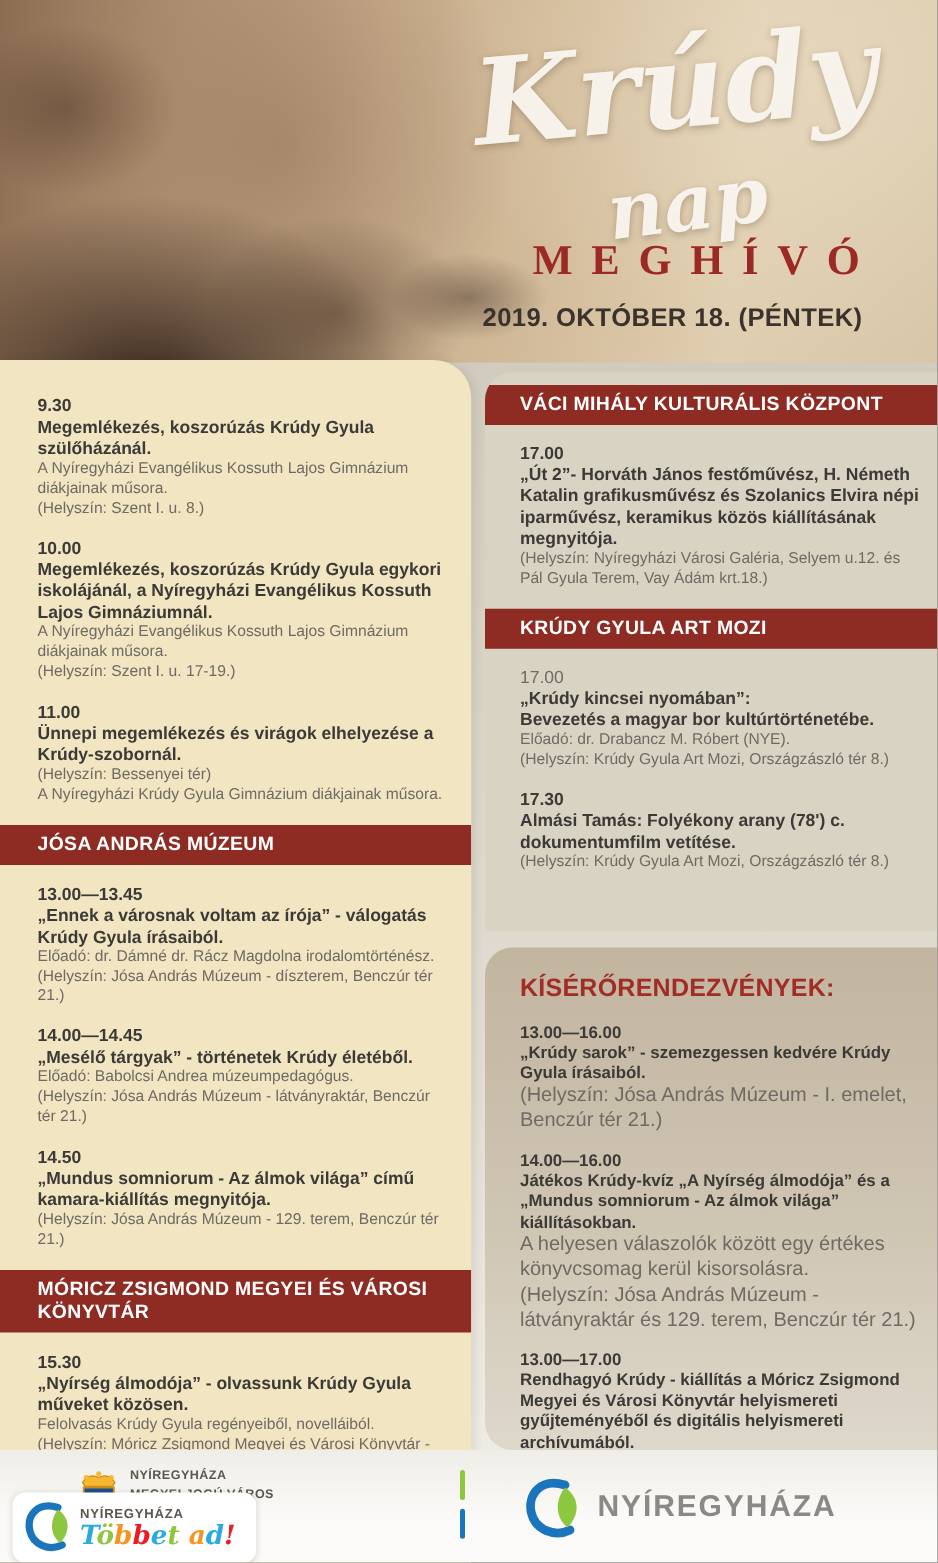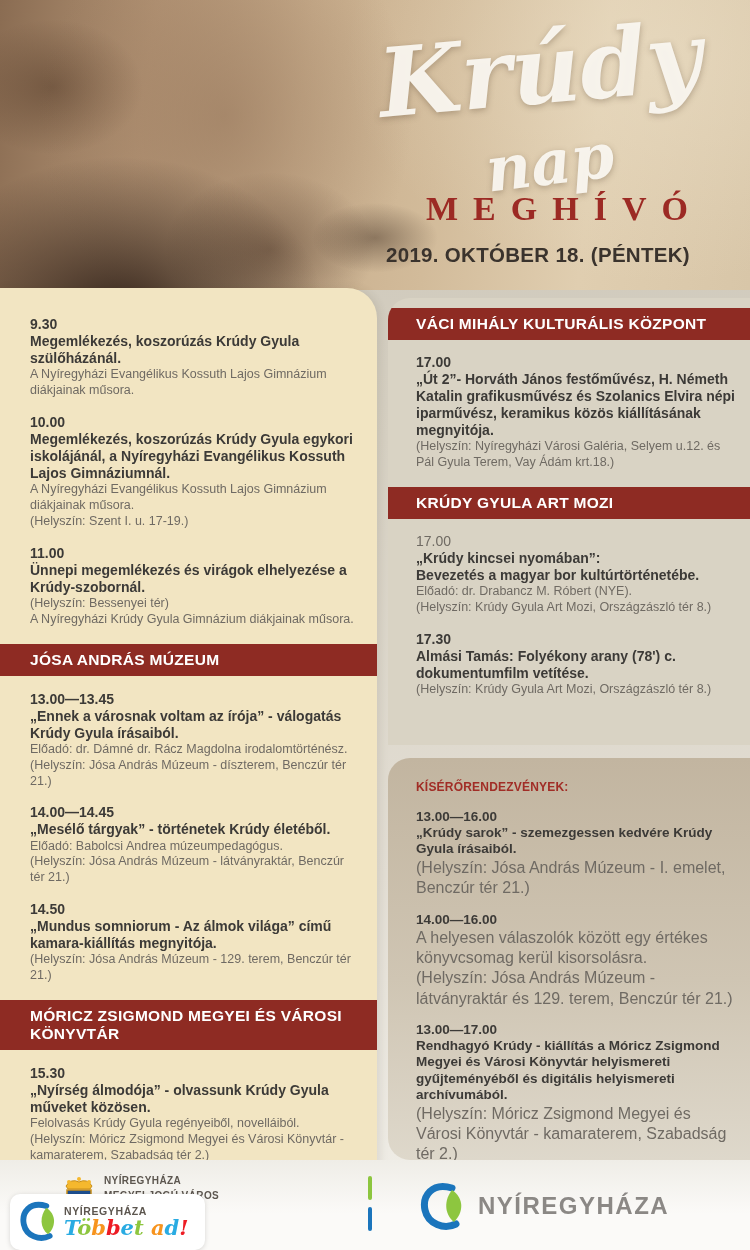--- a/index.html
+++ b/index.html
@@ -41,21 +41,21 @@
   .right-top .section-bar{margin:0 -12px 14px -28px;padding-left:28px;}
   .right-top .section-bar + .event{margin-top:0;}
   .right-top .section-bar:not(:first-child){margin-top:16px;}
 
   .event{margin-bottom:15px;}
   .event .time{font-weight:bold;font-size:14px;color:#3c3a37;margin-bottom:1px;}
   .event .time.light{font-weight:normal;color:#6f6a63;}
   .event .title{font-weight:bold;font-size:14px;color:#3c3a37;line-height:1.22;white-space:pre-line;}
   .event .detail{font-size:12.5px;color:#6f6a63;line-height:1.27;}
 
-  .right-bottom .kis-heading{color:#a12d26;font-weight:bold;font-size:12px;margin-bottom:15px;letter-spacing:0.2px;}
+  .right-bottom .kis-heading{color:#a12d26;font-weight:bold;font-size:20px;margin-bottom:15px;letter-spacing:0.2px;}
   .right-bottom .event{margin-bottom:13px;}
   .right-bottom .event .time,.right-bottom .event .title{font-size:13.5px;}
   .right-bottom .event .detail{font-size:16px;}
 
   
   .footer{position:absolute;left:0;top:1160px;width:750px;height:90px;
     background:linear-gradient(180deg,#efede7 0%,#fbfaf8 60%);}
   .arms{position:absolute;left:62px;top:14px;display:flex;align-items:center;gap:8px;}
   .arms-text{font-size:10px;font-weight:bold;color:#5c564f;line-height:1.45;letter-spacing:0.4px;}
   .badge{position:absolute;left:10px;top:34px;background:#ffffff;border-radius:10px;
@@ -78,20 +78,21 @@
   <div class="script l1">Krúdy</div>
   <div class="script l2">nap</div>
   <div class="meghivo">MEGHÍVÓ</div>
   <div class="date">2019. OKTÓBER 18. (PÉNTEK)</div>
 
   <div class="left-card" id="left-col">
       <div class="event">
         <div class="time">9.30</div>
         <div class="title">Megemlékezés, koszorúzás Krúdy Gyula szülőházánál.</div>
         <div class="detail">A Nyíregyházi Evangélikus Kossuth Lajos Gimnázium diákjainak műsora.</div>
+        <div class="detail">(Helyszín: Szent I. u. 8.)</div>
       </div>
       <div class="event">
         <div class="time">10.00</div>
         <div class="title">Megemlékezés, koszorúzás Krúdy Gyula egykori iskolájánál, a Nyíregyházi Evangélikus Kossuth Lajos Gimnáziumnál.</div>
         <div class="detail">A Nyíregyházi Evangélikus Kossuth Lajos Gimnázium diákjainak műsora.</div>
         <div class="detail">(Helyszín: Szent I. u. 17-19.)</div>
       </div>
       <div class="event">
         <div class="time">11.00</div>
         <div class="title">Ünnepi megemlékezés és virágok elhelyezése a Krúdy-szobornál.</div>
@@ -150,20 +151,21 @@
   <div class="right-bottom">
     <div class="kis-heading">KÍSÉRŐRENDEZVÉNYEK:</div>
     <div id="side-col">
         <div class="event">
           <div class="time">13.00—16.00</div>
           <div class="title">„Krúdy sarok” - szemezgessen kedvére Krúdy Gyula írásaiból.</div>
           <div class="detail">(Helyszín: Jósa András Múzeum - I. emelet, Benczúr tér 21.)</div>
         </div>
         <div class="event">
           <div class="time">14.00—16.00</div>
+          <div class="title">Játékos Krúdy-kvíz „A Nyírség álmodója” és a „Mundus somniorum - Az álmok világa” kiállításokban.</div>
           <div class="detail">A helyesen válaszolók között egy értékes könyvcsomag kerül kisorsolásra.</div>
           <div class="detail">(Helyszín: Jósa András Múzeum - látványraktár és 129. terem, Benczúr tér 21.)</div>
         </div>
         <div class="event">
           <div class="time">13.00—17.00</div>
           <div class="title">Rendhagyó Krúdy - kiállítás a Móricz Zsigmond Megyei és Városi Könyvtár helyismereti gyűjteményéből és digitális helyismereti archívumából.</div>
           <div class="detail">(Helyszín: Móricz Zsigmond Megyei és Városi Könyvtár - kamaraterem, Szabadság tér 2.)</div>
         </div>
       </div>
   </div>

